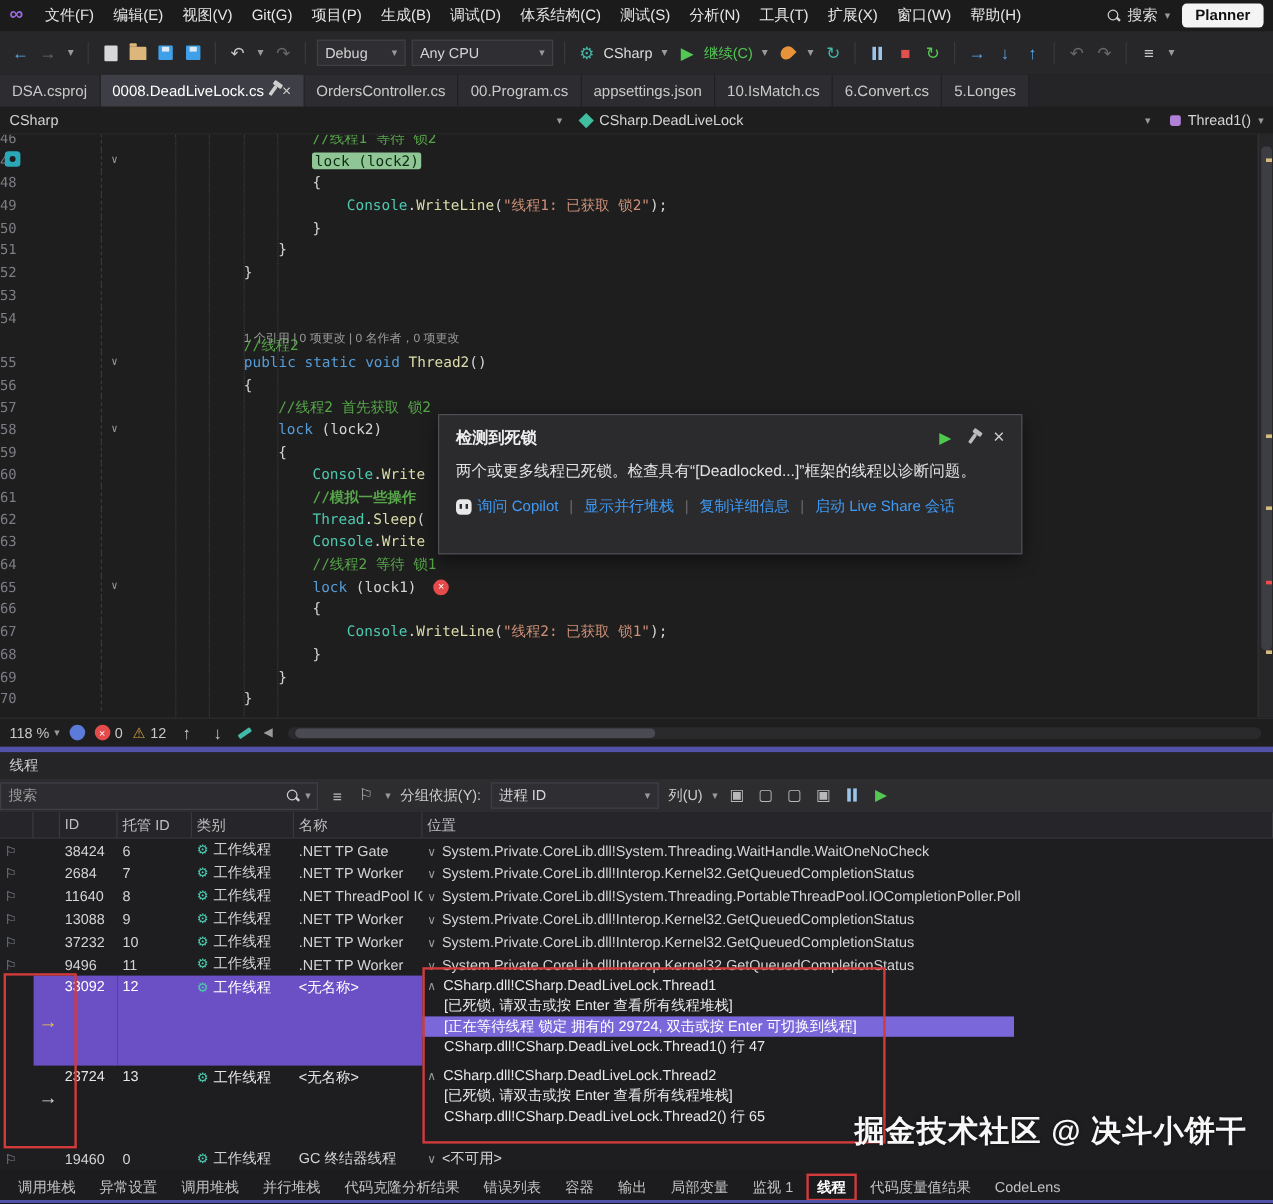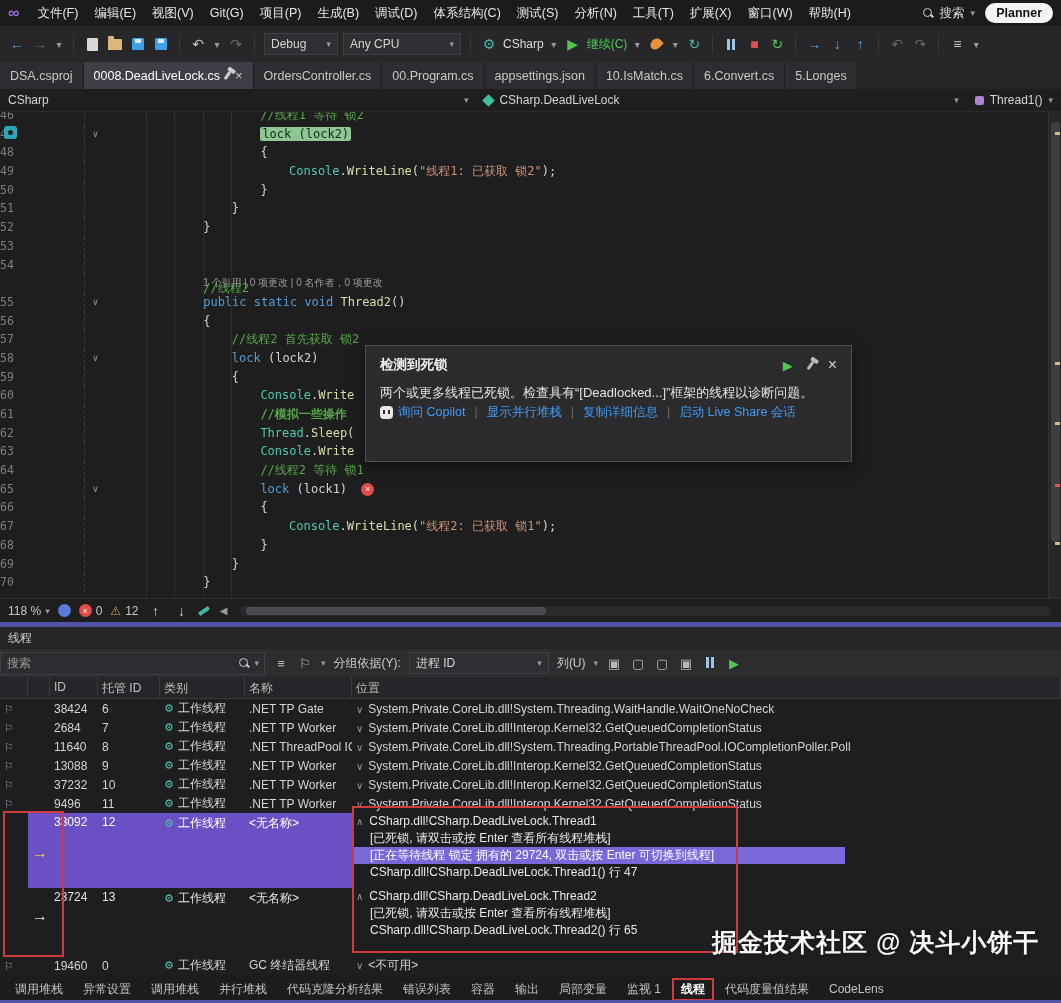--- a/index.html
+++ b/index.html
@@ -10,21 +10,21 @@
   
   .menubar{position:absolute;top:0;left:0;right:0;height:26px;background:#1b1b1c;display:flex;align-items:center;font-size:12.5px;color:#e6e6e6;z-index:5}
   .vs-logo{color:#9b6bdf;font-size:16px;font-weight:bold;margin:0 10px 0 8px}
   #menu-items{display:flex;height:100%}
   .menu-item{padding:0 8px;display:flex;align-items:center;cursor:default;white-space:nowrap}
   .menu-right{margin-left:auto;display:flex;align-items:center;gap:10px;padding-right:8px}
   .menu-search{display:flex;align-items:center;gap:6px;color:#dcdcdc}
   .mag{position:relative;width:11px;height:11px;display:inline-block}
   .mag::before{content:"";position:absolute;left:0;top:0;width:7px;height:7px;border:1.6px solid #cfcfcf;border-radius:50%}
   .mag::after{content:"";position:absolute;left:7px;top:7px;width:4px;height:1.6px;background:#cfcfcf;transform:rotate(45deg)}
-  .planner-btn{background:#f4f4f4;color:#111;font-weight:bold;font-size:12.5px;padding:3px 11px;border-radius:10px}
+  .planner-btn{background:#f4f4f4;color:#111;font-weight:bold;font-size:12.5px;padding:3px 11px;border-radius:4px}
 
   
   .toolbar{position:absolute;top:26px;left:0;right:0;height:36px;background:#27272a;display:flex;align-items:center;padding-left:8px;gap:5px;font-size:12px;z-index:5}
   .tbi{display:inline-flex;align-items:center;justify-content:center;min-width:18px;height:20px;color:#c8c8c8;font-size:14px}
   .tbi.small{font-size:10px;min-width:10px;color:#9a9a9a}
   .tbi.blue{color:#58a6e8}.tbi.green{color:#53c653}.tbi.red{color:#e05050}.tbi.teal{color:#44b8a8}.tbi.dim{color:#6a6a6a}
   .sep{width:1px;height:18px;background:#3a3a3e;margin:0 4px}
   .dd-box{display:flex;align-items:center;justify-content:space-between;background:#2f2f33;border:1px solid #3f3f46;height:22px;padding:0 6px;color:#d4d4d4;gap:8px}
   .dd-arrow{font-size:9px;color:#9a9a9a}
   .ic-doc{width:11px;height:13px;background:#d8d8d8;border-radius:1px;position:relative}
@@ -75,21 +75,21 @@
 
   
   .popup{position:absolute;left:365px;top:345px;width:487px;height:117px;background:#2b2b2e;border:1px solid #4f4f55;box-shadow:0 5px 14px rgba(0,0,0,.55);z-index:30;padding:10px 14px}
   .popup-titlerow{display:flex;align-items:center}
   .popup-title{font-size:13.5px;font-weight:bold;color:#f0f0f0}
   .popup-icons{margin-left:auto;display:flex;align-items:center;gap:16px}
   .popup-play{color:#4ec94e;font-size:13px}
   .popup-close{color:#d0d0d0;font-size:16px}
   .pin-icon.popup-pin{background:#bbb}.pin-icon.popup-pin::before{background:#bbb}
   .popup-body{margin-top:9px;font-size:13px;color:#e2e2e2;line-height:1.5;width:462px}
-  #popup-links{margin-top:1px;display:flex;align-items:center;gap:9px;font-size:12.5px}
+  #popup-links{margin-top:11px;display:flex;align-items:center;gap:9px;font-size:12.5px}
   .plink{color:#3f9bf5;display:inline-flex;align-items:center;gap:5px;white-space:nowrap}
   .plink-sep{color:#6a6a6a}
   .copilot-icon{width:13px;height:13px;background:#e8e8e8;border-radius:4px;position:relative;display:inline-block}
   .copilot-icon::before{content:"";position:absolute;left:3px;top:4px;width:2px;height:4px;background:#2b2b2e;box-shadow:5px 0 0 #2b2b2e}
 
   
   .ed-status{position:absolute;top:598px;left:0;right:0;height:24px;background:#1e1e1e;border-top:1px solid #2e2e2e;display:flex;align-items:center;gap:8px;padding-left:8px;font-size:12px;color:#c8c8c8;z-index:5}
   .st-zoom{display:flex;align-items:center;gap:4px}
   .st-circle{width:13px;height:13px;border-radius:50%;background:#5c7bd9}
   .st-err{display:flex;align-items:center;gap:4px}

